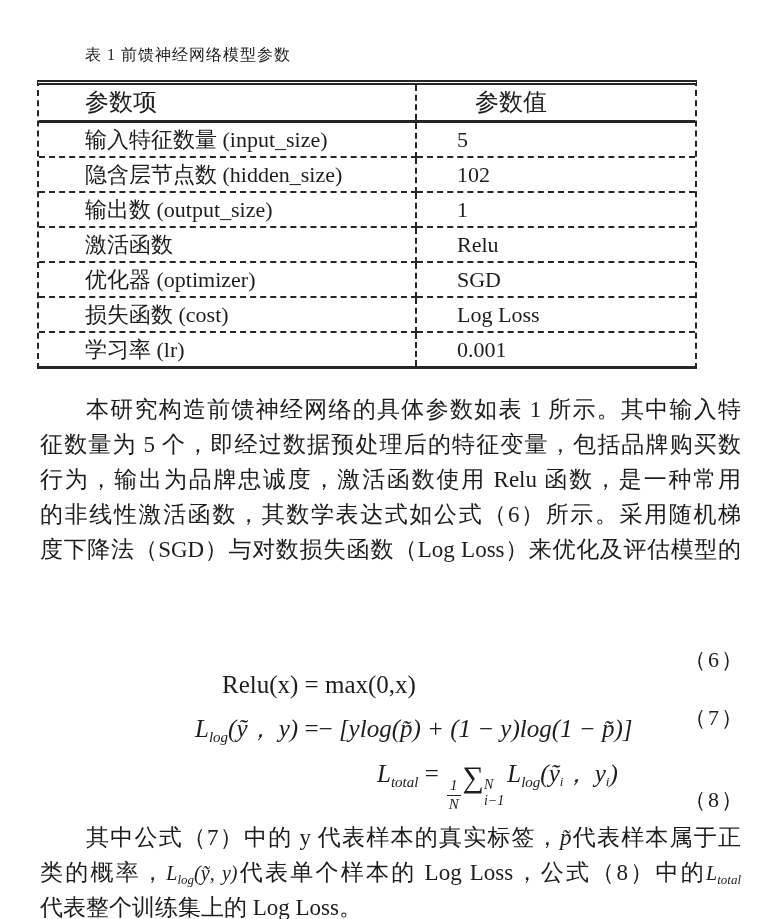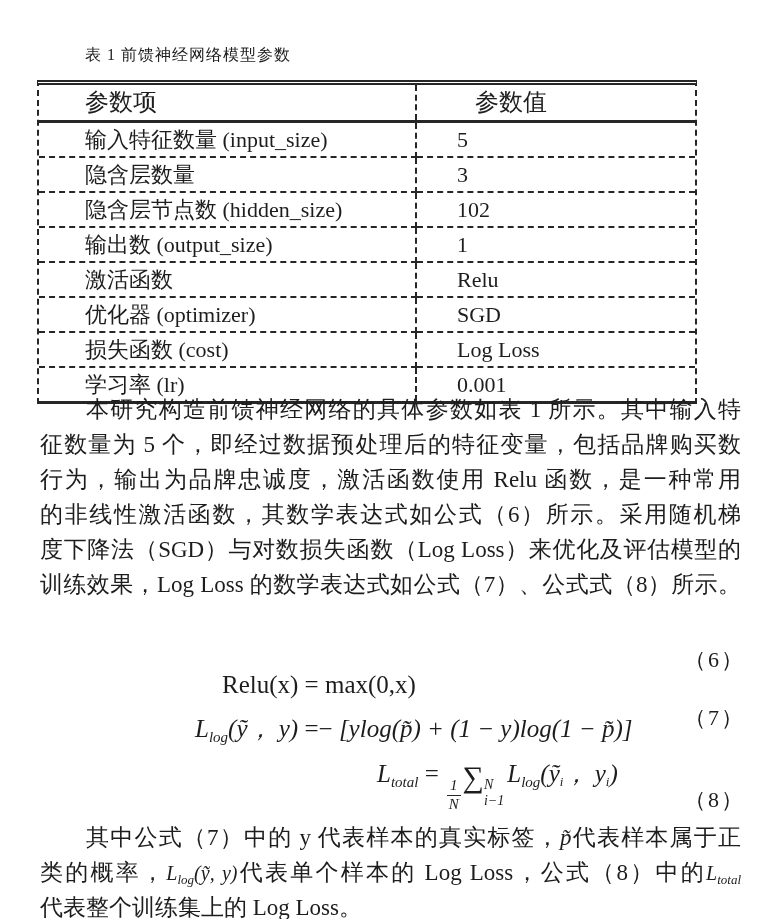--- a/index.html
+++ b/index.html
@@ -75,24 +75,20 @@
         <th class="c1">参数项</th>
         <th class="c2">参数值</th>
       </tr>
     </thead>
     <tbody>
         <tr>
           <td class="c1">输入特征数量 (input_size)</td>
           <td class="c2">5</td>
         </tr>
         <tr>
-          <td class="c1">隐含层数量</td>
-          <td class="c2">3</td>
-        </tr>
-        <tr>
           <td class="c1">隐含层节点数 (hidden_size)</td>
           <td class="c2">102</td>
         </tr>
         <tr>
           <td class="c1">输出数 (output_size)</td>
           <td class="c2">1</td>
         </tr>
         <tr>
           <td class="c1">激活函数</td>
           <td class="c2">Relu</td>
@@ -112,21 +108,20 @@
       </tbody>
   </table>
 </div>
 
 <div class="para" style="top:392px;">
     <div class="jline indent">本研究构造前馈神经网络的具体参数如表 1 所示。其中输入特</div>
     <div class="jline">征数量为 5 个，即经过数据预处理后的特征变量，包括品牌购买数</div>
     <div class="jline">行为，输出为品牌忠诚度，激活函数使用 Relu 函数，是一种常用</div>
     <div class="jline">的非线性激活函数，其数学表达式如公式（6）所示。采用随机梯</div>
     <div class="jline">度下降法（SGD）与对数损失函数（Log Loss）来优化及评估模型的</div>
-    <div class="jline">训练效果，Log Loss 的数学表达式如公式（7）、公式式（8）所示。</div>
   </div>
 
 <div class="fnum" style="top:645px;">（6）</div>
 <div class="formula" style="left:222px; top:671px;">Relu(x) = max(0,x)</div>
 
 <div class="fnum" style="top:703px;">（7）</div>
 <div class="formula" style="left:195px; top:712px;"><i>L</i><sub class="msub"><i>log</i></sub><i>(ỹ， y)</i><span class="roman"> =− </span><i>[ylog(p̃) + (1 − y)log(1 − p̃)]</i></div>
 
 <div class="fnum" style="top:785px;">（8）</div>
 <div class="formula" style="left:377px; top:757px;"><i>L</i><sub class="msub"><i>total</i></sub><span class="roman"> = </span><span class="frac">

